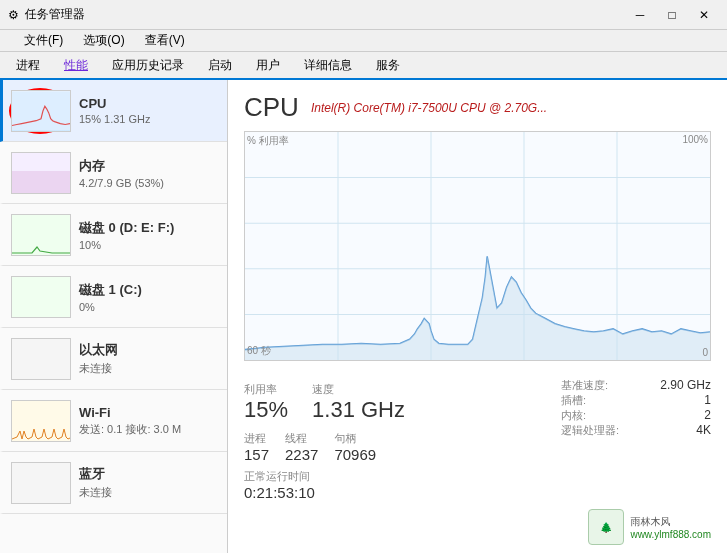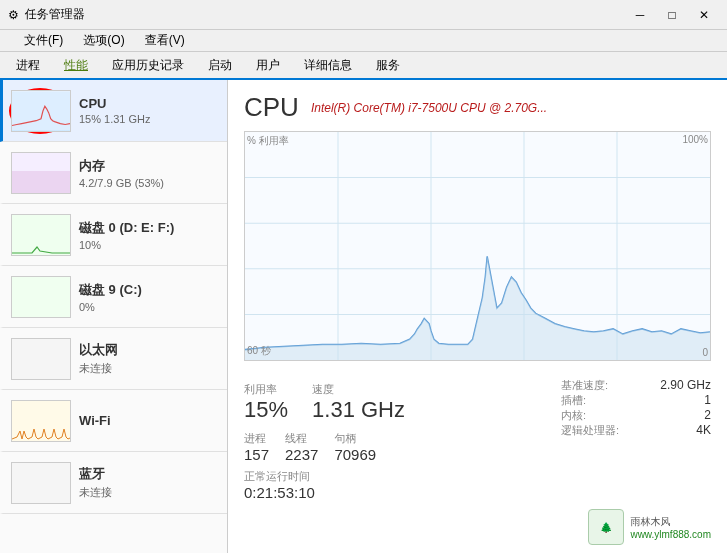--- a/index.html
+++ b/index.html
@@ -77,21 +77,21 @@
       cursor: pointer;
       font-size: 12px;
       height: 28px;
       display: flex;
       align-items: center;
       border-bottom: 2px solid transparent;
       margin-bottom: -2px;
     }
     .tab-item.active {
       border-bottom: 2px solid #0078d4;
-      color: #4d7c0f;
+      color: #6d28d9;
       text-decoration: underline;
     }
 
     
     .main-layout {
       display: flex;
       height: calc(553px - 80px);
     }
 
     
@@ -350,21 +350,21 @@
       </div>
     </div>
 
     <div class="sidebar-item">
       <div class="sidebar-thumb thumb-disk1">
         <svg viewBox="0 0 60 40" width="60" height="40">
           <rect width="60" height="40" fill="#f0fff0"></rect>
         </svg>
       </div>
       <div class="sidebar-info">
-        <div class="sidebar-label">磁盘 9 (C:)</div>
+        <div class="sidebar-label">磁盘 1 (C:)</div>
         <div class="sidebar-sub">0%</div>
       </div>
     </div>
 
     <div class="sidebar-item">
       <div class="sidebar-thumb thumb-eth">
         <svg viewBox="0 0 60 40" width="60" height="40">
           <rect width="60" height="40" fill="#f5f5f5"></rect>
         </svg>
       </div>
@@ -376,20 +376,21 @@
 
     <div class="sidebar-item">
       <div class="sidebar-thumb thumb-wifi">
         <svg viewBox="0 0 60 40" width="60" height="40">
           <rect width="60" height="40" fill="#fffae8"></rect>
           <polyline points="0,38 5,36 8,30 10,38 12,30 14,36 16,38 20,36 22,28 24,36 26,38 30,36 32,28 34,36 36,38 40,36 42,28 44,36 46,38 50,36 52,28 54,36 56,38 60,36" fill="none" stroke="#e08020" stroke-width="1"></polyline>
         </svg>
       </div>
       <div class="sidebar-info">
         <div class="sidebar-label">Wi-Fi</div>
+        <div class="sidebar-sub">发送: 0.1 接收: 3.0 M</div>
       </div>
     </div>
 
     <div class="sidebar-item">
       <div class="sidebar-thumb thumb-bt">
         <svg viewBox="0 0 60 40" width="60" height="40">
           <rect width="60" height="40" fill="#f5f5f5"></rect>
         </svg>
       </div>
       <div class="sidebar-info">

